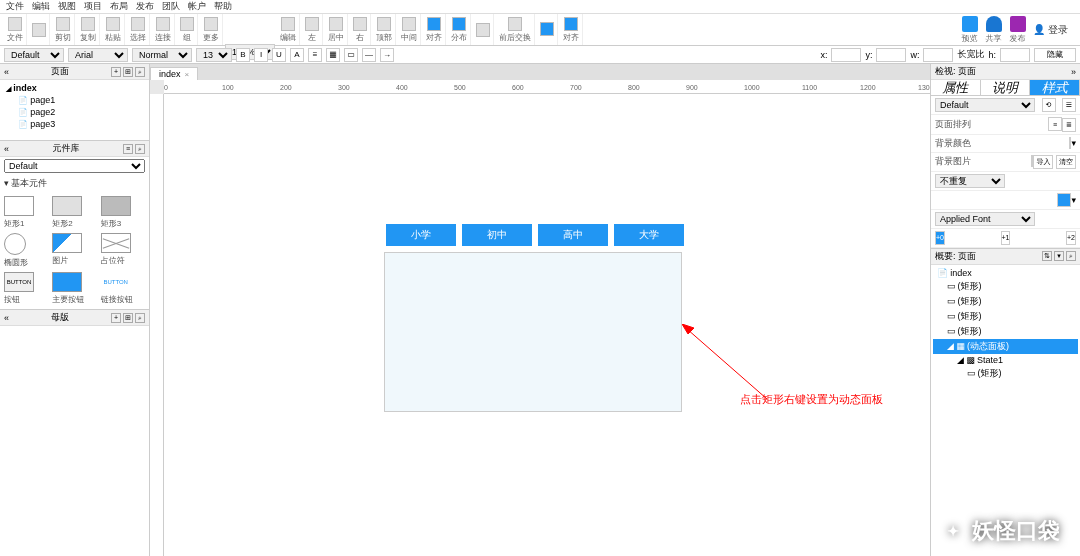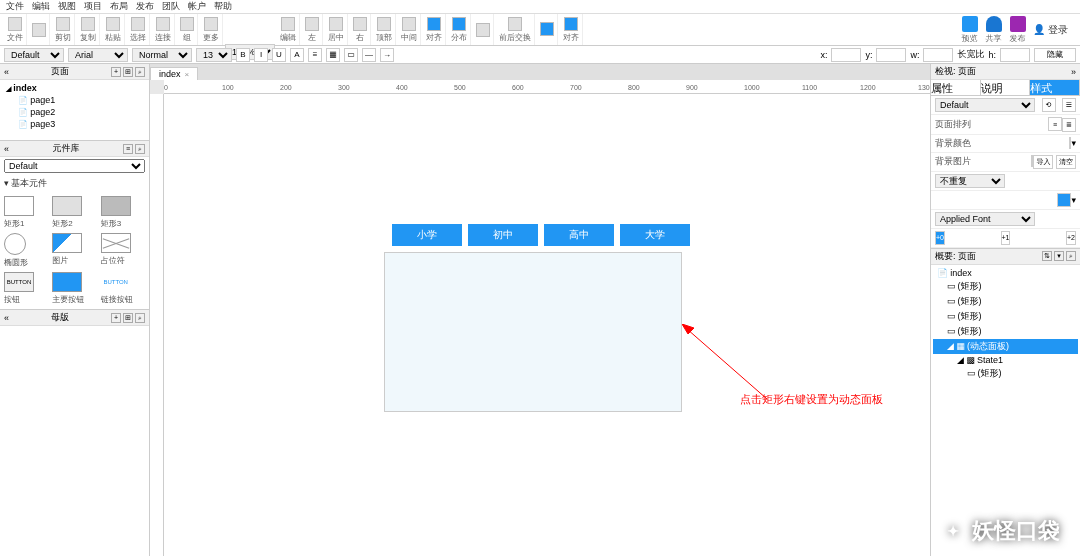--- a/index.html
+++ b/index.html
@@ -66,30 +66,30 @@
 
 .canvas-area { flex: 1; display: flex; flex-direction: column; background: #e8e8e8; position: relative; }
 .tab-bar { height: 16px; background: #e0e0e0; display: flex; align-items: flex-end; }
 .tab { background: #fff; border: 1px solid #ccc; border-bottom: none; padding: 1px 8px; font-size: 9px; display: flex; align-items: center; gap: 4px; }
 .tab-close { font-size: 8px; color: #999; }
 .ruler-h { height: 14px; background: #fff; border-bottom: 1px solid #ccc; position: relative; font-size: 7px; color: #666; overflow: hidden; margin-left: 14px; }
 .ruler-tick { position: absolute; top: 4px; }
 .canvas-wrap { flex: 1; display: flex; overflow: hidden; }
 .ruler-v { width: 14px; background: #fff; border-right: 1px solid #ccc; }
 .canvas { flex: 1; background: #fff; position: relative; overflow: hidden; }
-.design-tabs { position: absolute; left: 228px; top: 130px; display: flex; gap: 6px; }
+.design-tabs { position: absolute; left: 222px; top: 130px; display: flex; gap: 6px; }
 .design-tab { width: 70px; height: 22px; background: #2196f3; color: #fff; display: flex; align-items: center; justify-content: center; font-size: 10px; }
 .design-panel { position: absolute; left: 220px; top: 158px; width: 298px; height: 160px; background: #f0f8fc; border: 1px solid #ccc; }
 .annotation-arrow { position: absolute; stroke: red; fill: red; }
 .annotation-text { position: absolute; color: red; font-size: 11px; }
 
 
 .right-panel { width: 150px; background: #fff; border-left: 1px solid #ccc; display: flex; flex-direction: column; font-size: 9px; }
 .insp-tabs { display: flex; height: 16px; border-bottom: 1px solid #ccc; }
-.insp-tab { flex: 1; text-align: left; line-height: 16px; font-size: 11px; border-right: 1px solid #ccc; cursor: pointer; }
+.insp-tab { flex: 1; text-align: center; line-height: 16px; font-size: 13px; border-right: 1px solid #ccc; cursor: pointer; font-style: italic; }
 .insp-tab.active { background: #2196f3; color: #fff; }
 .insp-row { display: flex; align-items: center; justify-content: space-between; padding: 2px 4px; border-bottom: 1px solid #eee; min-height: 18px; }
 .insp-row-label { color: #555; }
 .insp-mini-btn { width: 14px; height: 14px; border: 1px solid #ccc; background: #fff; font-size: 7px; }
 .insp-color-swatch { width: 14px; height: 14px; border: 1px solid #ccc; background: #fff; }
 .insp-select { border: 1px solid #ccc; font-size: 9px; width: 70px; }
 .insp-input { width: 30px; border: 1px solid #ccc; font-size: 9px; }
 .slider-track { width: 40px; height: 2px; background: #ccc; position: relative; }
 .slider-thumb { width: 8px; height: 8px; background: #fff; border: 1px solid #888; border-radius: 50%; position: absolute; top: -4px; left: 0; }
 

